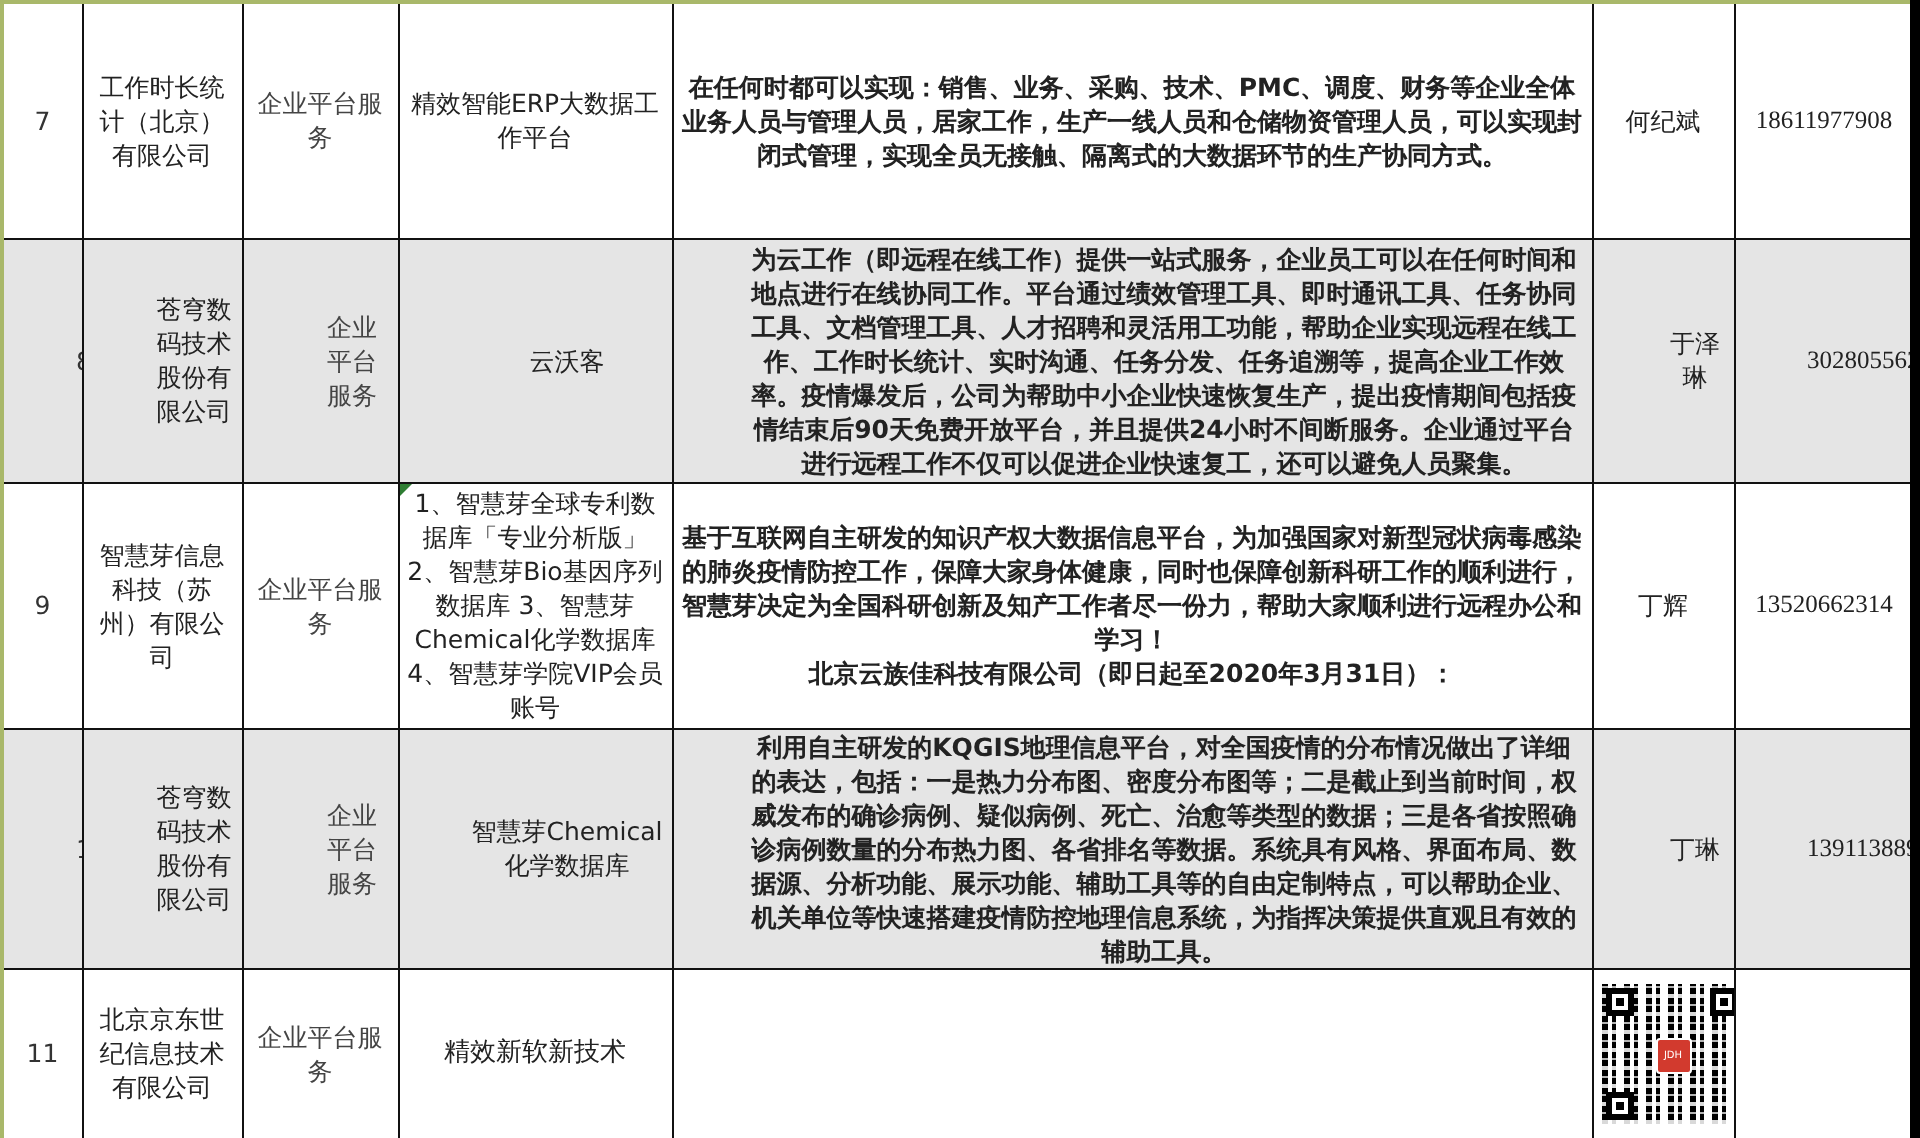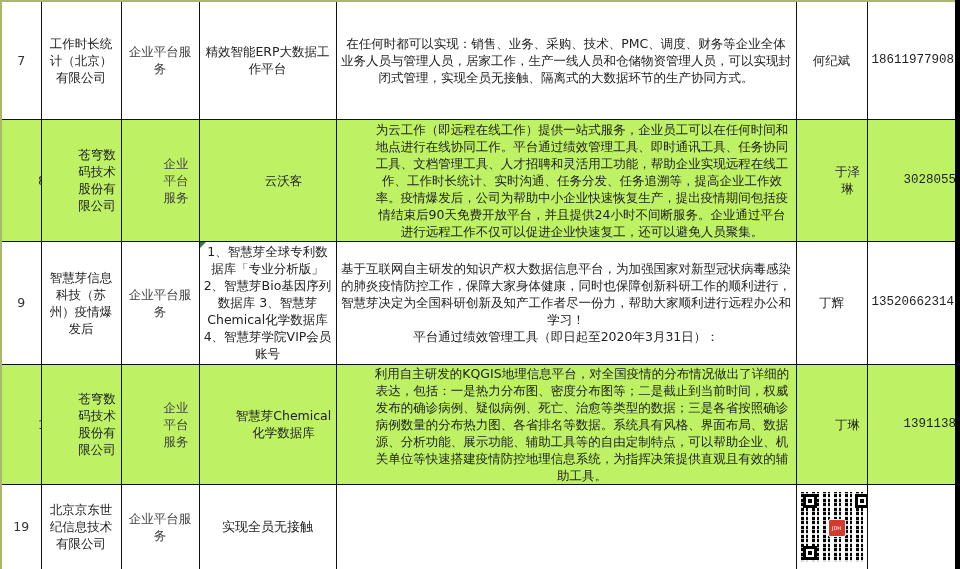--- a/index.html
+++ b/index.html
@@ -24,26 +24,26 @@
     text-align: center;
     vertical-align: middle;
     padding: 0 4px;
     font-size: 12.5px;
     line-height: 17px;
     overflow: hidden;
   }
   table.grid tr:first-child td { border-top: 2px solid #a9b86a; }
   table.grid td:first-child { border-left: 2px solid #a9b86a; }
   tr.odd td { background: #ffffff; }
-  tr.even td { background: #bef264; padding-left: 36px; }
+  tr.even td { background: #e5e5e5; padding-left: 36px; }
   td.num { font-size: 13px; color: #333; }
   td.cat { color: #444; }
-  td.desc { text-align: left; padding: 2px 6px; font-size: 12.5px; line-height: 17.5px; }
+  td.desc { text-align: left; padding: 2px 6px; font-size: 12.5px; line-height: 17.5px; font-weight: bold; }
   td.desc.center { text-align: center; }
-  td.phone { font-family: Liberation Mono, monospace; font-size: 12px; letter-spacing: 0px; }
+  td.phone { font-family: Liberation Serif, serif; font-size: 12px; letter-spacing: 0px; }
   td.product { position: relative; }
   .corner-mark {
     position: absolute; left: 0; top: 0; width: 0; height: 0;
     border-top: 6px solid #2e7d32; border-right: 6px solid transparent;
   }
   .qr {
     width: 70px; height: 70px; margin: 0 auto; position: relative;
     background:
       repeating-linear-gradient(90deg, #000 0 3px, #fff 3px 5px, #000 5px 7px, #fff 7px 11px),
       #fff;
@@ -100,49 +100,49 @@
     <td>苍穹数码技术股份有限公司</td>
     <td class="cat">企业平台服务</td>
     <td>云沃客</td>
     <td class="desc">为云工作（即远程在线工作）提供一站式服务，企业员工可以在任何时间和地点进行在线协同工作。平台通过绩效管理工具、即时通讯工具、任务协同工具、文档管理工具、人才招聘和灵活用工功能，帮助企业实现远程在线工作、工作时长统计、实时沟通、任务分发、任务追溯等，提高企业工作效率。疫情爆发后，公司为帮助中小企业快速恢复生产，提出疫情期间包括疫情结束后90天免费开放平台，并且提供24小时不间断服务。企业通过平台进行远程工作不仅可以促进企业快速复工，还可以避免人员聚集。</td>
     <td>于泽琳</td>
     <td class="phone">30280556243</td>
   </tr>
 
   <tr class="odd" style="height:123px">
     <td class="num">9</td>
-    <td>智慧芽信息科技（苏州）疫情爆发后</td>
+    <td>智慧芽信息科技（苏州）有限公司</td>
     <td class="cat">企业平台服务</td>
     <td class="product">
       <span class="corner-mark"></span>
       <span>1、智慧芽全球专利数据库「专业分析版」 2、智慧芽Bio基因序列数据库 3、智慧芽Chemical化学数据库 4、智慧芽学院VIP会员账号</span>
     </td>
     <td class="desc">
       <div>基于互联网自主研发的知识产权大数据信息平台，为加强国家对新型冠状病毒感染的肺炎疫情防控工作，保障大家身体健康，同时也保障创新科研工作的顺利进行，智慧芽决定为全国科研创新及知产工作者尽一份力，帮助大家顺利进行远程办公和学习！</div>
-      <div>平台通过绩效管理工具（即日起至2020年3月31日）：</div>
+      <div>北京云族佳科技有限公司（即日起至2020年3月31日）：</div>
     </td>
     <td>丁辉</td>
     <td class="phone">13520662314</td>
   </tr>
 
   <tr class="even" style="height:120px">
     <td class="num">10</td>
     <td>苍穹数码技术股份有限公司</td>
     <td class="cat">企业平台服务</td>
     <td>智慧芽Chemical化学数据库</td>
     <td class="desc">利用自主研发的KQGIS地理信息平台，对全国疫情的分布情况做出了详细的表达，包括：一是热力分布图、密度分布图等；二是截止到当前时间，权威发布的确诊病例、疑似病例、死亡、治愈等类型的数据；三是各省按照确诊病例数量的分布热力图、各省排名等数据。系统具有风格、界面布局、数据源、分析功能、展示功能、辅助工具等的自由定制特点，可以帮助企业、机关单位等快速搭建疫情防控地理信息系统，为指挥决策提供直观且有效的辅助工具。</td>
     <td>丁琳</td>
     <td class="phone">13911388927</td>
   </tr>
 
   <tr class="odd" style="height:85px">
-    <td class="num">19</td>
+    <td class="num">11</td>
     <td>北京京东世纪信息技术有限公司</td>
     <td class="cat">企业平台服务</td>
-    <td style="font-size:13px;">实现全员无接触</td>
+    <td style="font-size:13px;">精效新软新技术</td>
     <td class="desc"></td>
     <td>
       <div class="qr">
         <div class="noise"></div>
         <div class="finder f-tl"></div>
         <div class="finder f-tr"></div>
         <div class="finder f-bl"></div>
         <div class="logo">JDH</div>
       </div>
     </td>

